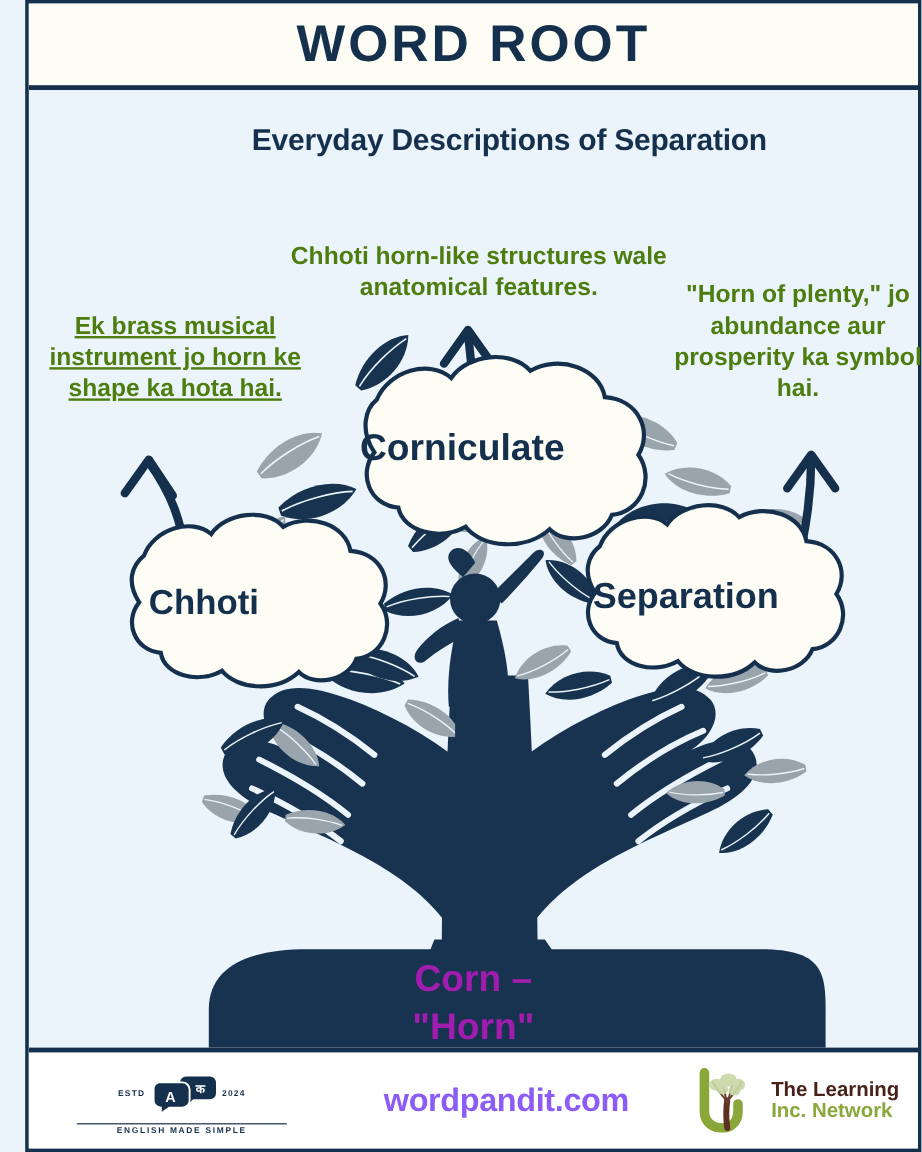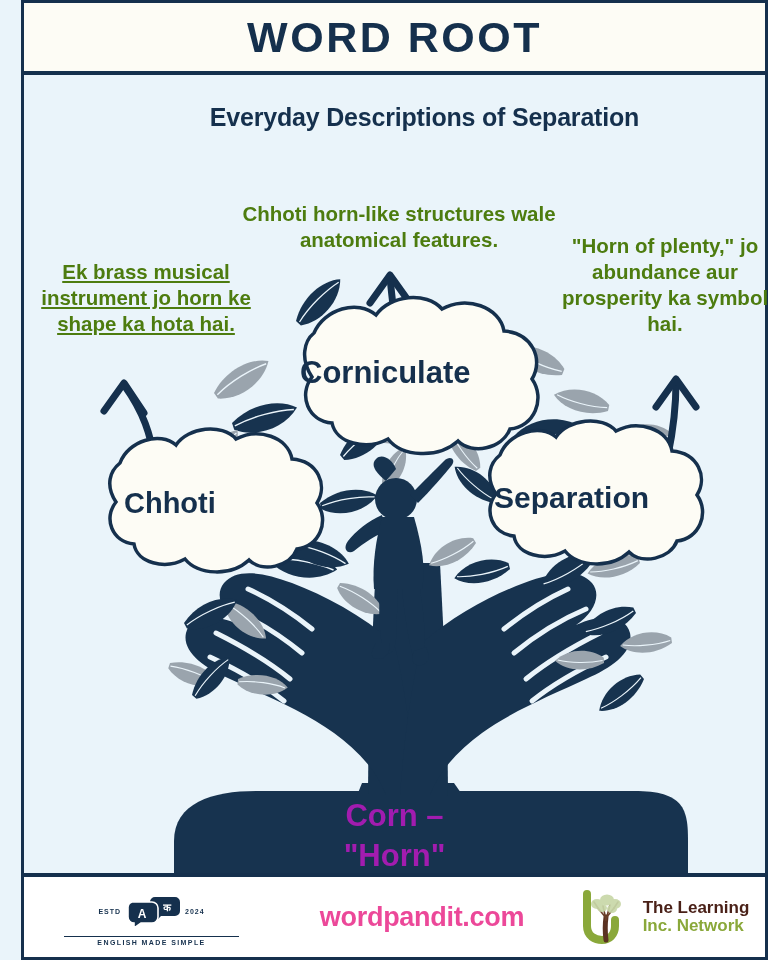--- a/index.html
+++ b/index.html
@@ -76,21 +76,21 @@
   .footer{
     position:absolute;left:0;bottom:0;width:100%;height:84px;
     background:#ffffff;
     border-top:4px solid #15304d;
     display:flex;align-items:center;
     box-sizing:border-box;
   }
   .footer-left{width:255px;display:flex;align-items:center;justify-content:center;}
   .footer-center{flex:1;display:flex;align-items:center;justify-content:center;}
   .footer-right{width:200px;display:flex;align-items:center;justify-content:center;}
-  .site-url{font-size:27px;font-weight:bold;color:#ec4899;letter-spacing:-0.3px;}
+  .site-url{font-size:27px;font-weight:bold;color:#8b5cf6;letter-spacing:-0.3px;}
 
   
   .eh-logo{position:relative;width:175px;height:66px;}
   .eh-row{position:absolute;top:12px;left:0;width:175px;
           display:flex;align-items:center;justify-content:center;gap:4px;}
   .eh-estd{font-size:7px;font-weight:bold;color:#15304d;letter-spacing:1px;}
   .eh-name{position:absolute;top:30px;left:0;width:175px;text-align:center;
            font-size:18px;font-weight:bold;color:#15304d;letter-spacing:1.5px;}
   .eh-tag{position:absolute;top:52px;left:0;width:175px;text-align:center;
           font-size:7px;font-weight:bold;color:#15304d;letter-spacing:1.4px;

